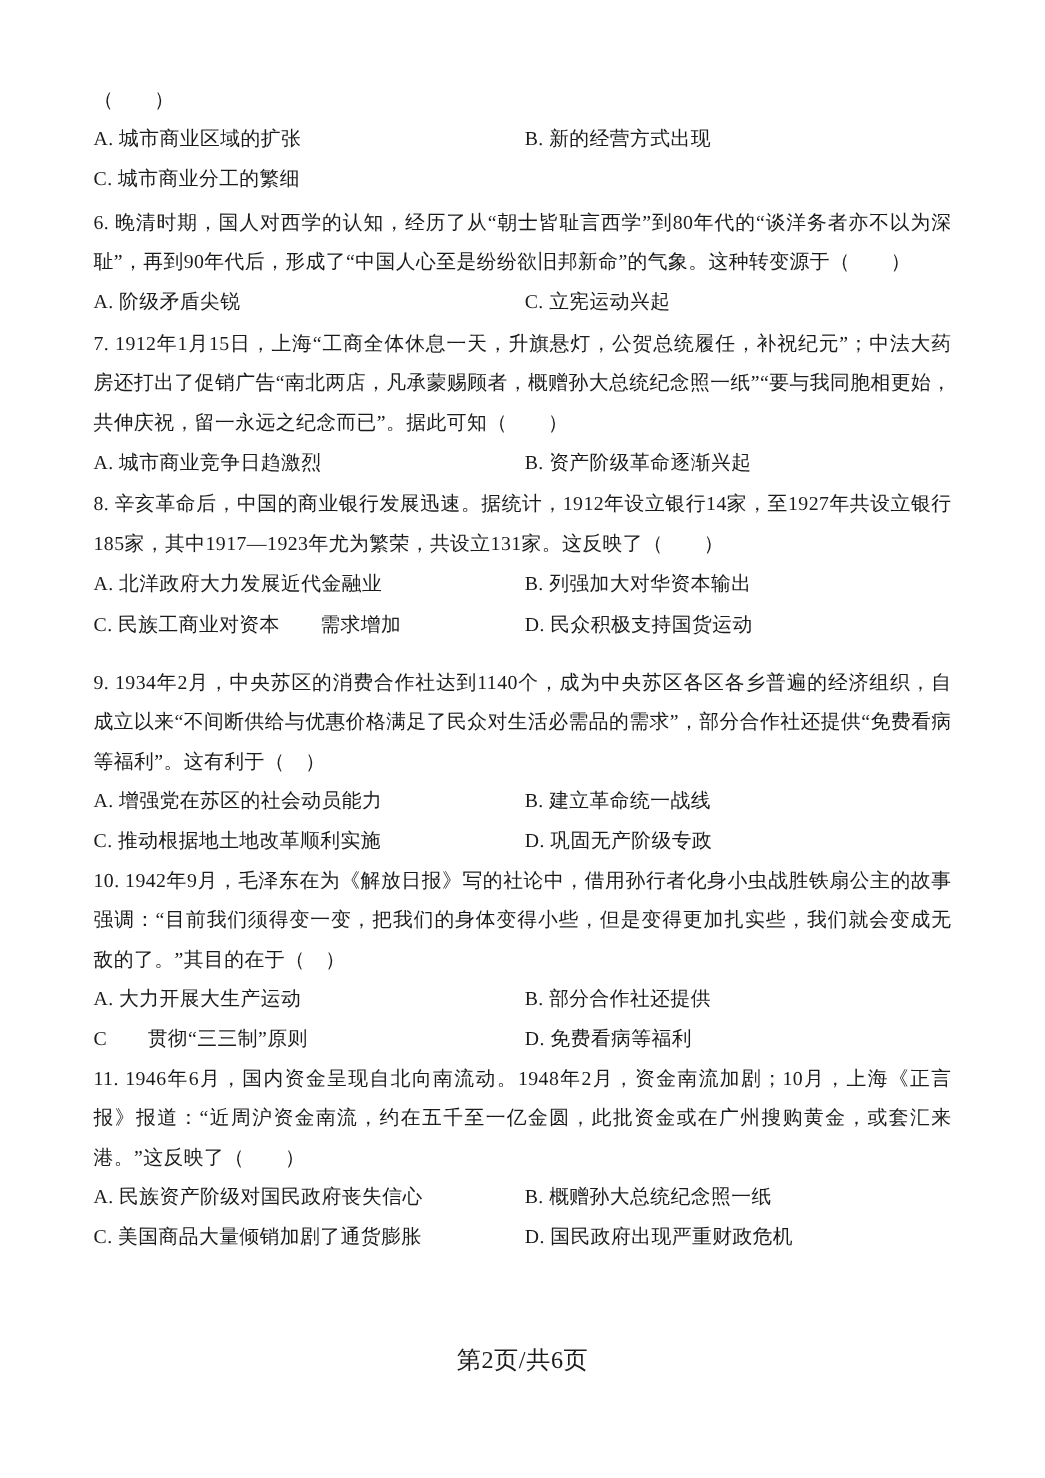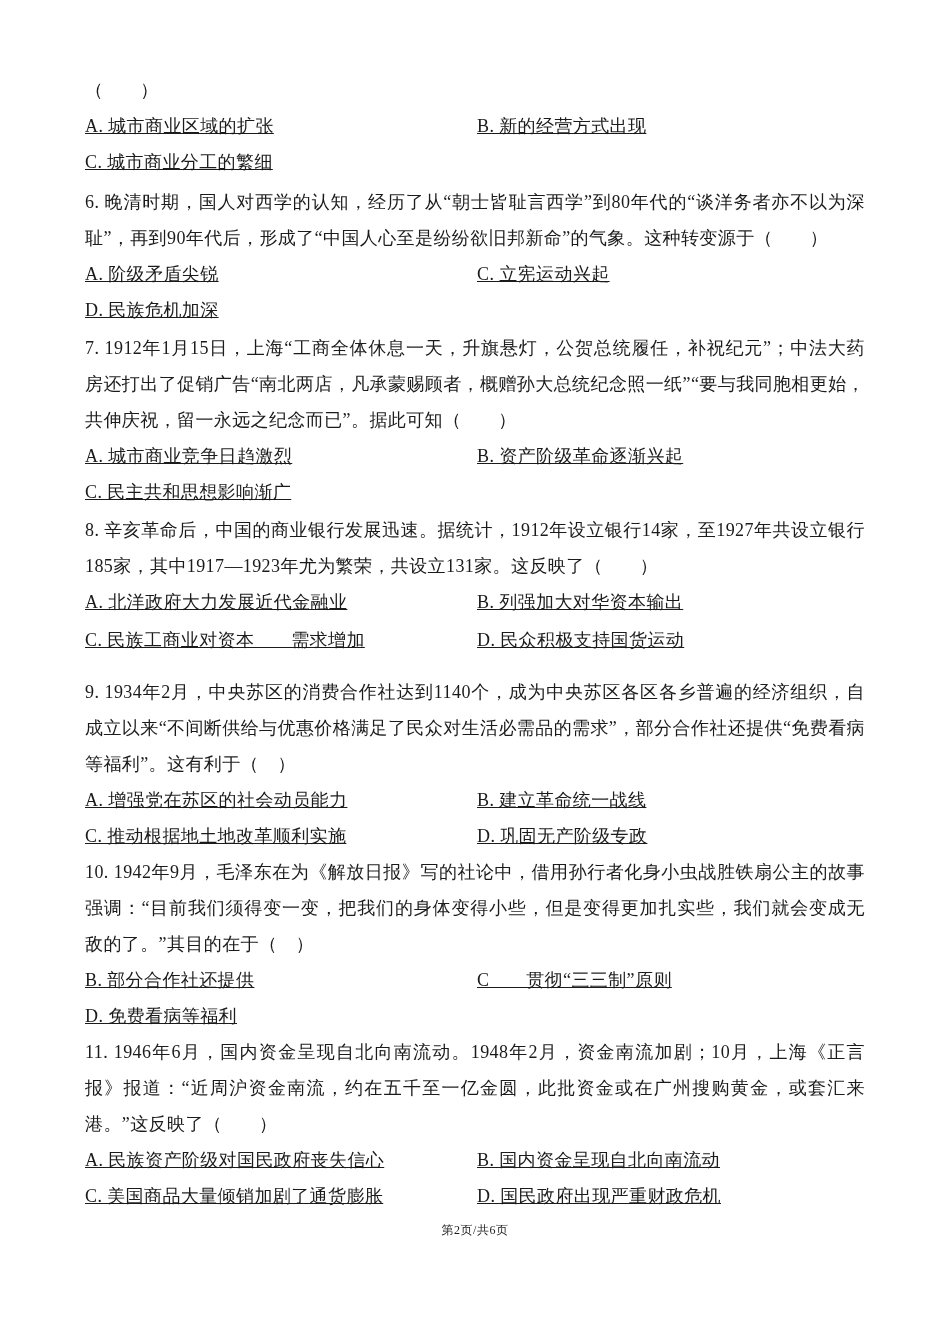--- a/index.html
+++ b/index.html
@@ -27,28 +27,28 @@
     text-align: justify;
     letter-spacing: 0.4px;
   }
   .options {
     display: grid;
     grid-template-columns: 392px auto;
     line-height: 36px;
     letter-spacing: 0.4px;
   }
   .options.spread { row-gap: 2px; }
-  .option { white-space: pre-wrap; text-decoration: underline; }
+  .option { white-space: pre-wrap; }
   .footer {
     position: absolute;
     top: 1222px;
     left: 0;
     right: 0;
     text-align: center;
-    font-size: 12px;
+    font-size: 22px;
     letter-spacing: 0.5px;
   }
 </style>
 </head>
 <body>
 
 <div class="page">
   <main class="content">
 
     <section class="question">
@@ -58,30 +58,28 @@
         <span class="option">B. 新的经营方式出现</span>
         <span class="option">C. 城市商业分工的繁细</span>
       </div>
     </section>
 
     <section class="question gap-sm">
       <p class="stem">6. 晚清时期，国人对西学的认知，经历了从“朝士皆耻言西学”到80年代的“谈洋务者亦不以为深耻”，再到90年代后，形成了“中国人心至是纷纷欲旧邦新命”的气象。这种转变源于（　　）</p>
       <div class="options">
         <span class="option">A. 阶级矛盾尖锐</span>
         <span class="option">C. 立宪运动兴起</span>
-        <span class="option">D. 民族危机加深</span>
       </div>
     </section>
 
     <section class="question gap-md">
       <p class="stem">7. 1912年1月15日，上海“工商全体休息一天，升旗悬灯，公贺总统履任，补祝纪元”；中法大药房还打出了促销广告“南北两店，凡承蒙赐顾者，概赠孙大总统纪念照一纸”“要与我同胞相更始，共伸庆祝，留一永远之纪念而已”。据此可知（　　）</p>
       <div class="options">
         <span class="option">A. 城市商业竞争日趋激烈</span>
         <span class="option">B. 资产阶级革命逐渐兴起</span>
-        <span class="option">C. 民主共和思想影响渐广</span>
       </div>
     </section>
 
     <section class="question gap-md">
       <p class="stem">8. 辛亥革命后，中国的商业银行发展迅速。据统计，1912年设立银行14家，至1927年共设立银行185家，其中1917—1923年尤为繁荣，共设立131家。这反映了（　　）</p>
       <div class="options spread">
         <span class="option">A. 北洋政府大力发展近代金融业</span>
         <span class="option">B. 列强加大对华资本输出</span>
         <span class="option">C. 民族工商业对资本　　需求增加</span>
         <span class="option">D. 民众积极支持国货运动</span>
@@ -94,31 +92,32 @@
         <span class="option">A. 增强党在苏区的社会动员能力</span>
         <span class="option">B. 建立革命统一战线</span>
         <span class="option">C. 推动根据地土地改革顺利实施</span>
         <span class="option">D. 巩固无产阶级专政</span>
       </div>
     </section>
 
     <section class="question">
       <p class="stem">10. 1942年9月，毛泽东在为《解放日报》写的社论中，借用孙行者化身小虫战胜铁扇公主的故事强调：“目前我们须得变一变，把我们的身体变得小些，但是变得更加扎实些，我们就会变成无敌的了。”其目的在于（　）</p>
       <div class="options">
+        <span class="option">A. 大力开展大生产运动</span>
         <span class="option">B. 部分合作社还提供</span>
         <span class="option">C　　贯彻“三三制”原则</span>
         <span class="option">D. 免费看病等福利</span>
       </div>
     </section>
 
     <section class="question">
       <p class="stem">11. 1946年6月，国内资金呈现自北向南流动。1948年2月，资金南流加剧；10月，上海《正言报》报道：“近周沪资金南流，约在五千至一亿金圆，此批资金或在广州搜购黄金，或套汇来港。”这反映了（　　）</p>
       <div class="options">
         <span class="option">A. 民族资产阶级对国民政府丧失信心</span>
-        <span class="option">B. 国内资金呈现自北向南流动</span>
+        <span class="option">B. 概赠孙大总统纪念照一纸</span>
         <span class="option">C. 美国商品大量倾销加剧了通货膨胀</span>
         <span class="option">D. 国民政府出现严重财政危机</span>
       </div>
     </section>
 
   </main>
 
   <footer class="footer">
     <span>第2页/共6页</span>
   </footer>

